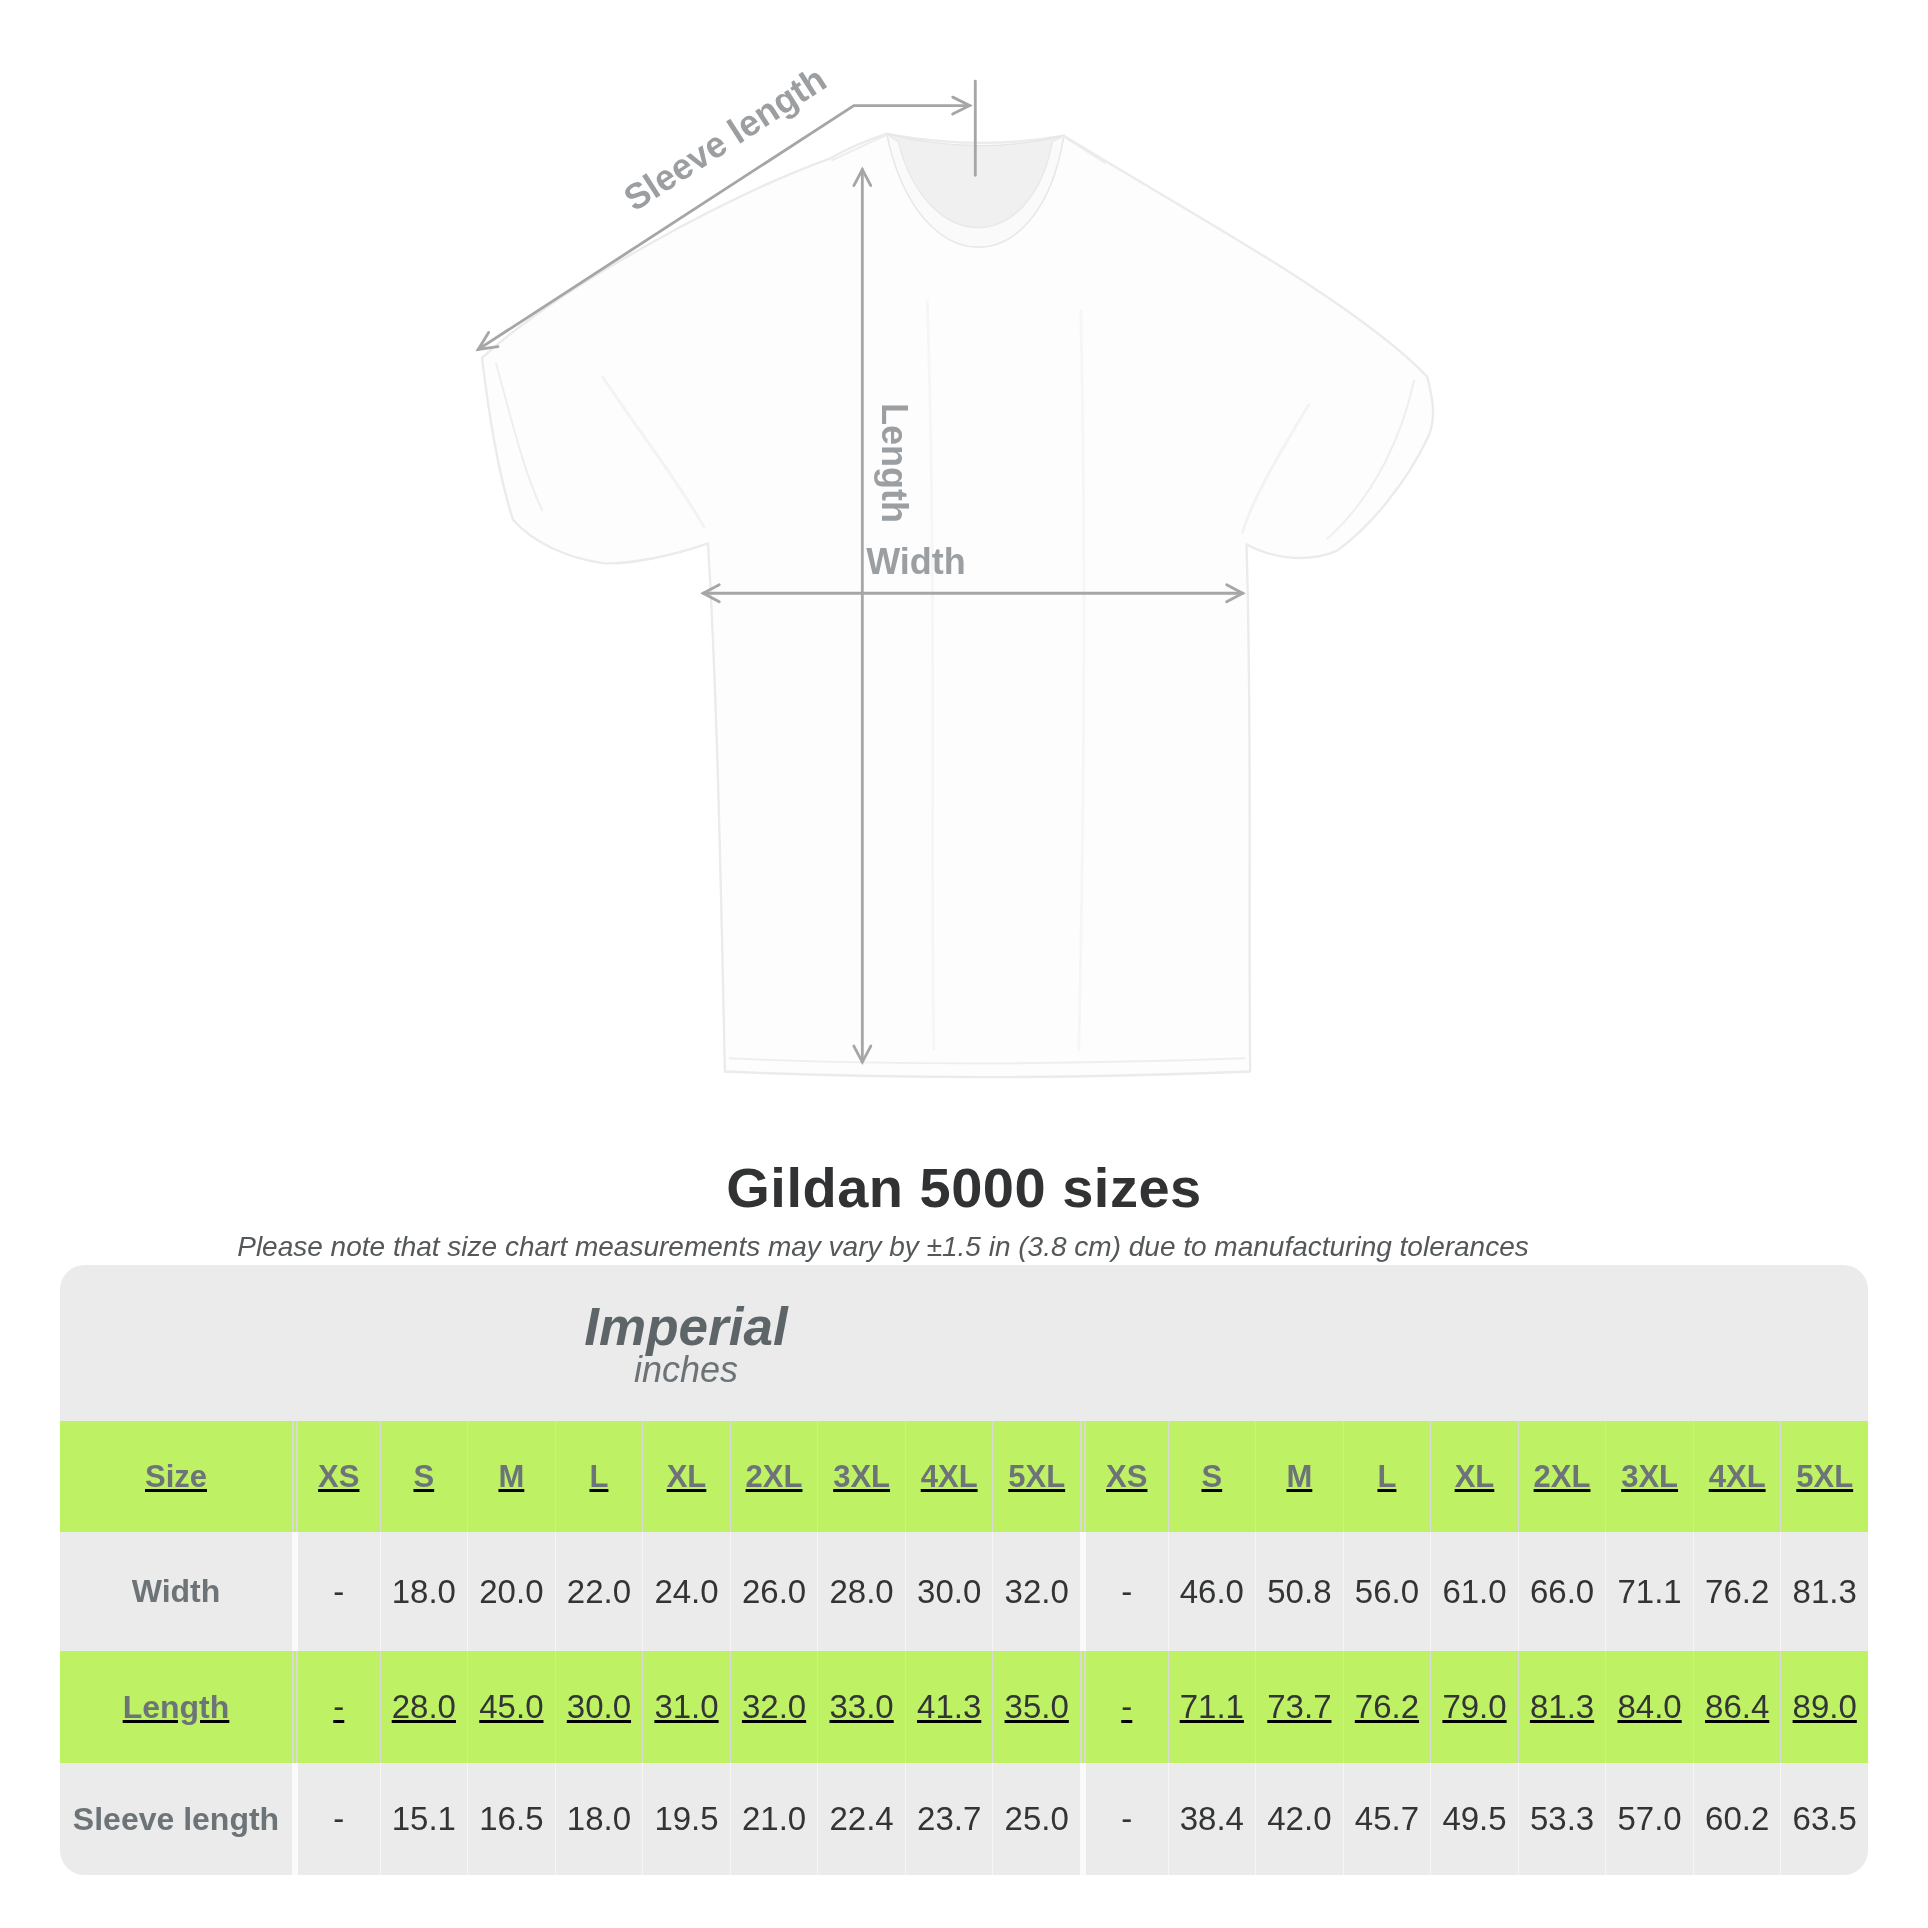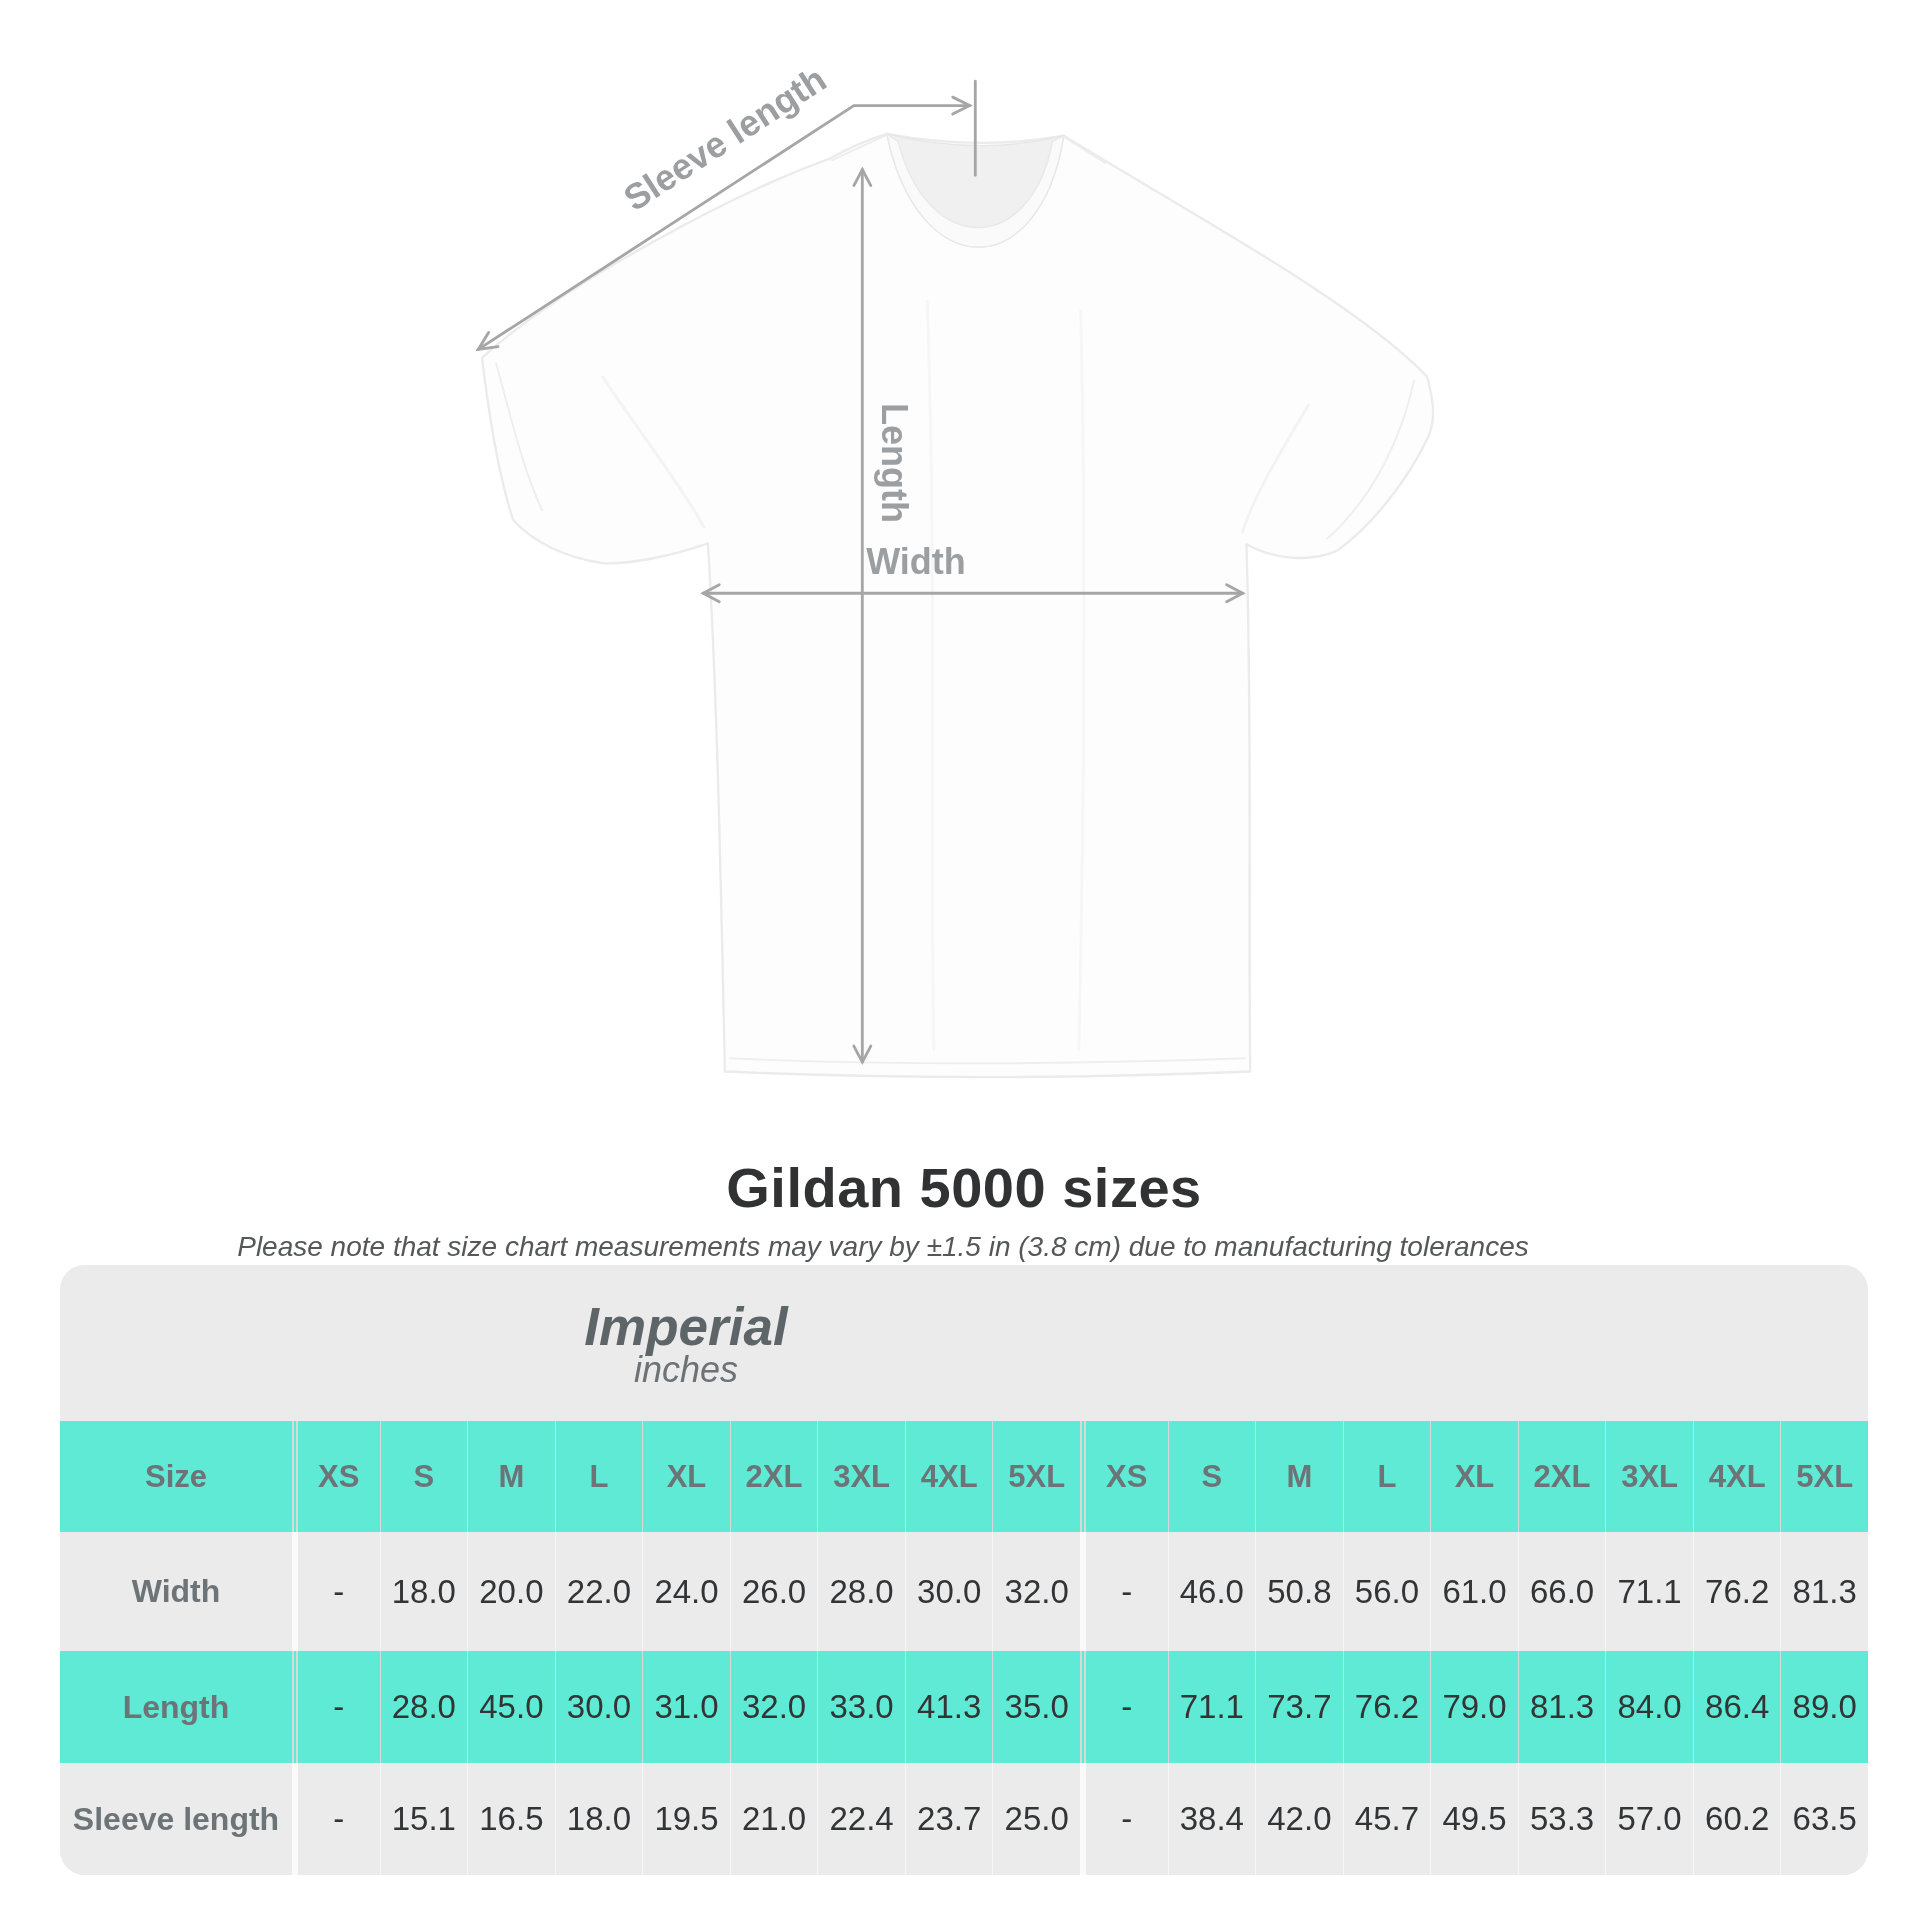--- a/index.html
+++ b/index.html
@@ -24,21 +24,21 @@
   .card{position:absolute;left:60px;top:1265px;width:1808px;height:610px;
         border-radius:24.5px;overflow:hidden;background:#fff;}
   .group-row{height:156px;background:#ebebeb;display:grid;grid-template-columns:232px 788px 788px;}
   .group{display:flex;flex-direction:column;align-items:center;justify-content:center;padding-top:5.6px;}
   .g-title{font-size:53px;font-weight:bold;font-style:italic;color:#5d6569;line-height:49px;}
   .g-sub{font-size:36px;font-style:italic;color:#6b7377;line-height:38px;}
 
   .trow{display:grid;grid-template-columns:232px repeat(18,1fr);}
   .row-header{height:111px;background:#ffffff;}
   .row-g{background:#ebebeb;}
-  .row-w{background:#5eead4;}
+  .row-w{background:#bef264;text-decoration:underline;}
   .row-1{height:119px;}
   .row-2{height:112px;}
   .row-3{height:112px;}
   .cell{display:flex;align-items:center;justify-content:center;}
   .cell.v{border-left:1.9px solid #d9d9d9;}
   .row-g .cell.v{border-left-color:#f6f6f6;}
   .cell.sep{border-left:6.6px double #d9d9d9;}
   .row-g .cell.sep{border-left:6.6px solid #fafafa;}
   .hcell{font-size:31px;font-weight:bold;color:#6c7478;}
   .label-cell{font-size:32px;font-weight:bold;color:#6c7478;}

